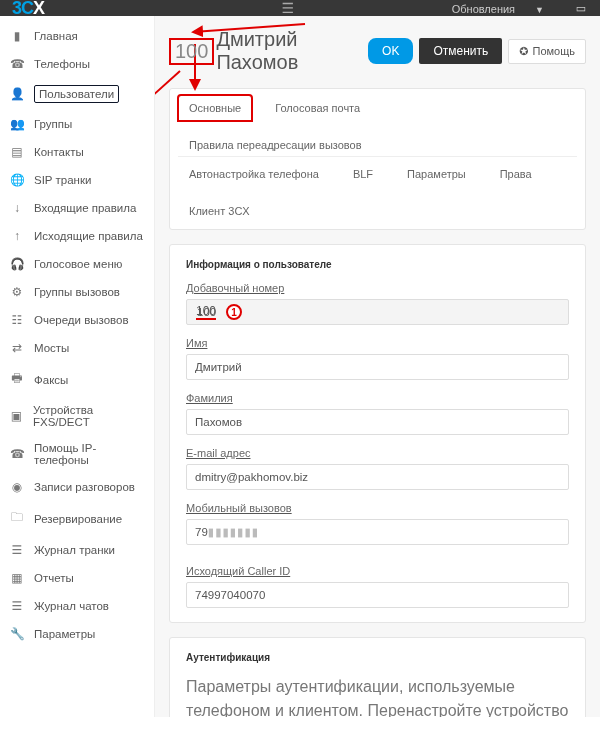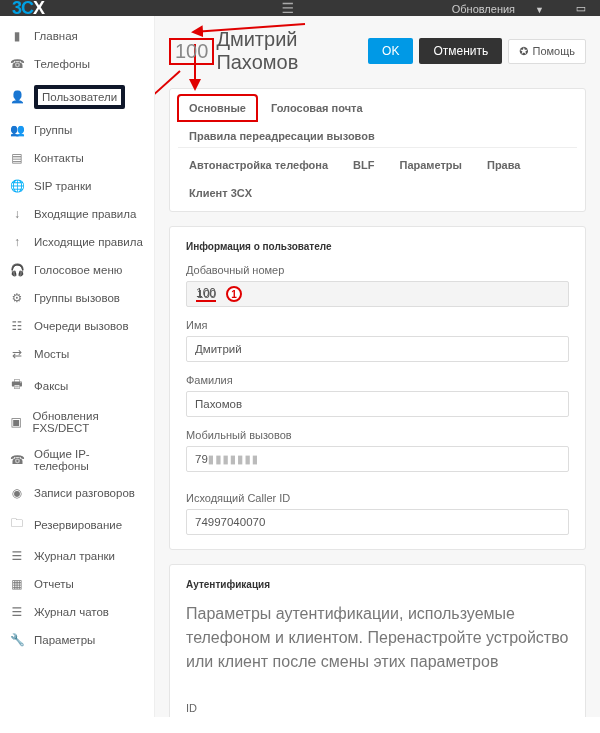--- a/index.html
+++ b/index.html
@@ -8,40 +8,40 @@
   .logo { font-weight: bold; font-size: 18px; color: #fff; letter-spacing: -1px; margin-right: auto; display:flex; align-items:center;}
   .logo .three { color: #00a0e3; }
   .hamburger { margin-left: 80px; color: #aaa; font-size: 14px; cursor:pointer;}
   .top-right { margin-left: auto; display: flex; align-items: flex-end; gap: 20px; font-size: 11px; }
   .caret-down { font-size: 9px; }
   .layout { display: flex; height: calc(100% - 32px); }
   .sidebar { width: 155px; background: #fff; border-right: 1px solid #eee; padding-top: 6px; overflow:hidden;}
   .nav-item { display: flex; align-items: center; padding: 7px 10px; gap: 10px; cursor: pointer; color: #555; font-size: 11.5px; }
   .nav-item .icn { width: 14px; text-align: center; color: #777; font-size: 12px; }
   .nav-item.sel { background: #fff; }
-  .red-box { border: 4px solid #0f172a; border-radius: 2px; padding: 2px 4px; }
+  .red-box { border: 1px solid #0f172a; border-radius: 2px; padding: 2px 4px; }
   .content { flex: 1; background: #f7f7f7; padding: 12px 14px; overflow-y: auto; position: relative;}
   .page-head { display: flex; align-items: center; margin-bottom: 14px; position:relative;}
   .page-title { font-size: 20px; font-weight: 300; color: #555; display:flex; align-items:center; gap:0;}
   .title-ext { border: 2px solid #e00000; padding: 0 4px; font-weight: 400; color:#888;}
   .head-actions { margin-left: auto; display: flex; gap: 6px; align-items:center;}
   .btn { padding: 6px 14px; border: none; border-radius: 2px; font-size: 12px; cursor: pointer; }
-  .btn-primary { background: #0099e6; color: #fff; }
+  .btn-primary { background: #0099e6; color: #fff; border-radius: 8px; }
   .btn-dark { background: #333; color: #fff; }
   .btn-outline { background: #fff; border: 1px solid #ddd; color: #555; padding:5px 10px; font-size:11px; display:flex; align-items:center; gap:4px;}
   .tabs { background: #fff; border: 1px solid #e5e5e5; border-radius: 3px; padding: 6px 8px 0 8px; margin-bottom: 14px; }
-  .tab-row { display: flex; flex-wrap: wrap; gap: 3px; font-weight: bold; }
+  .tab-row { display: flex; flex-wrap: wrap; gap: 12px; }
   .tab { padding: 6px 10px; font-size: 11px; color: #666; cursor: pointer; border:1px solid transparent; border-bottom:none; }
   .tab.active { border:1px solid #ddd; border-bottom:1px solid #fff; border-radius:3px 3px 0 0; background:#fff; margin-bottom:-1px;}
   .tab.red-outl { outline: 2px solid #e00000; outline-offset:-1px;}
   .tab-divider { border-top:1px solid #eee; margin-top:-1px;}
   .panel { background: #fff; border: 1px solid #e5e5e5; border-radius: 3px; padding: 14px 16px; margin-bottom: 14px; }
   .panel h3 { font-size: 10px; font-weight: bold; color: #333; margin-bottom: 12px; }
   .panel .desc { font-size: 16px; color: #777; margin-bottom: 28px; line-height:1.5;}
-  .field { margin-bottom: 12px; }
+  .field { margin-bottom: 12px; text-decoration: underline; }
   .field label { display: block; font-size: 11px; color: #666; margin-bottom: 5px; }
   .field input { width: 100%; padding: 6px 8px; font-size: 11.5px; border: 1px solid #ddd; border-radius: 2px; color: #555; }
   .field input[readonly] { background: #f4f4f4; }
   .input-wrap { position: relative; }
   .num-badge { position: absolute; top: 50%; transform: translateY(-50%); width: 16px; height: 16px; border: 2px solid #e00000; border-radius: 50%; display: flex; align-items: center; justify-content: center; font-size: 10px; font-weight: bold; color: #e00000; background:#fff;}
   .red-underline { border-bottom: 2px solid #e00000; display:inline-block; padding-bottom:0;}
   .arrow { position:absolute; pointer-events:none; }
   .mobile-blur { color:#bbb; letter-spacing:1px;}
 </style>
 </head>
@@ -110,25 +110,25 @@
       <div class="nav-item">
         <span class="icn">⇄</span>
         <span>Мосты</span>
       </div>
       <div class="nav-item">
         <span class="icn">🖶</span>
         <span>Факсы</span>
       </div>
       <div class="nav-item">
         <span class="icn">▣</span>
-        <span>Обновления FXS/DECT</span>
+        <span>Устройства FXS/DECT</span>
       </div>
       <div class="nav-item">
         <span class="icn">☎</span>
-        <span>Общие IP-телефоны</span>
+        <span>Помощь IP-телефоны</span>
       </div>
       <div class="nav-item">
         <span class="icn">◉</span>
         <span>Записи разговоров</span>
       </div>
       <div class="nav-item">
         <span class="icn">🗀</span>
         <span>Резервирование</span>
       </div>
       <div class="nav-item">
@@ -213,20 +213,24 @@
       </div>
       <div class="field">
         <label>Имя</label>
         <input value="Дмитрий" style="">
       </div>
       <div class="field">
         <label>Фамилия</label>
         <input value="Пахомов" style="">
       </div>
       <div class="field">
+        <label>E-mail адрес</label>
+        <input value="dmitry@pakhomov.biz" style="">
+      </div>
+      <div class="field">
         <label>Мобильный вызовов</label>
         <div class="input-wrap">
           <input style="color: transparent;">
           <span style="position:absolute; left:9px; top:50%; transform:translateY(-50%); font-size:11.5px;">
             <span>79</span><span class="mobile-blur">▮▮▮▮▮▮▮</span>
           </span>
         </div>
       </div>
       <div class="field" style="margin-bottom:0;margin-top:20px;">
         <label>Исходящий Caller ID</label>

